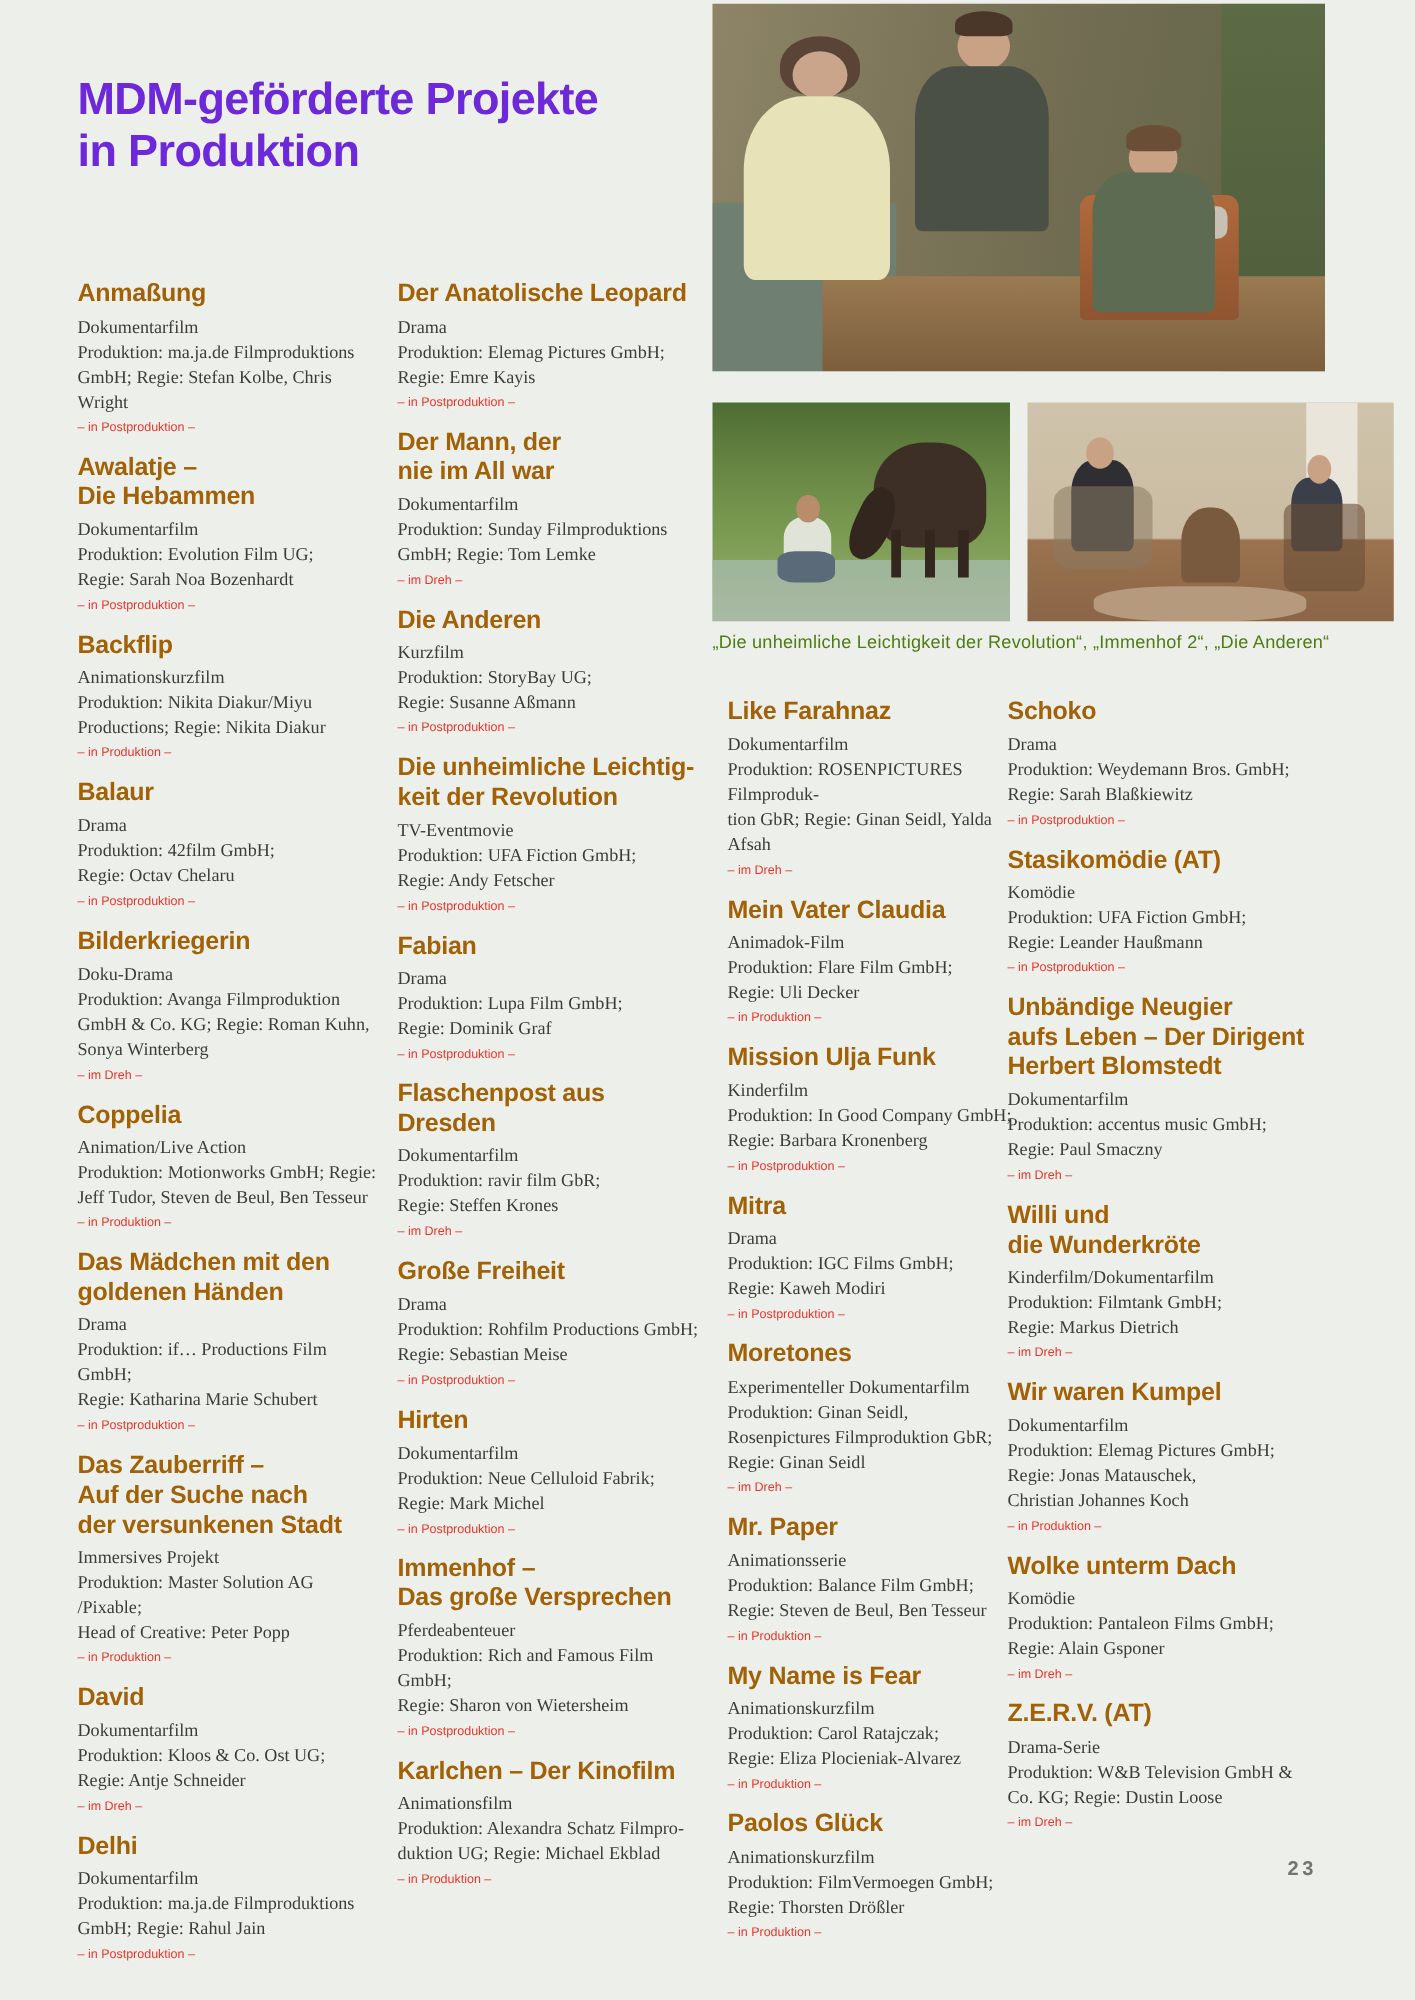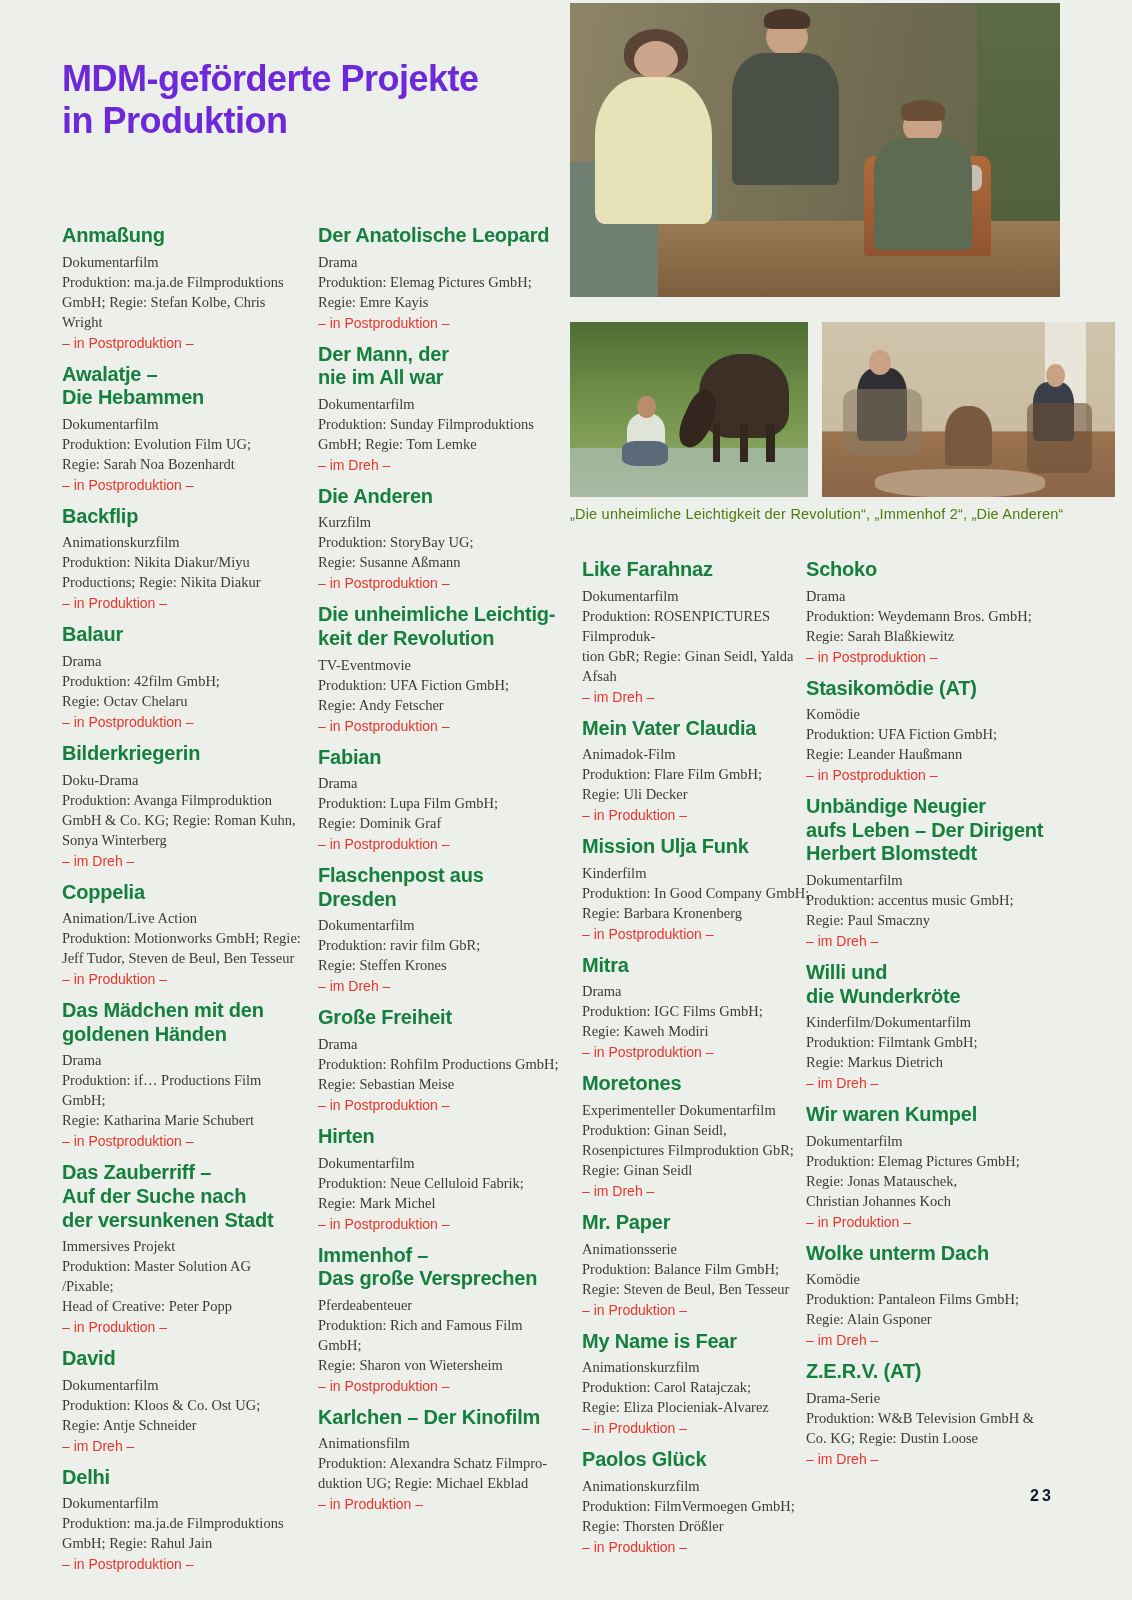--- a/index.html
+++ b/index.html
@@ -38,36 +38,36 @@
   
   .col{position:absolute;width:244px;}
   .col1{left:62px;top:224px;}
   .col2{left:318px;top:224px;}
   .col3{left:582px;top:558px;}
   .col4{left:806px;top:558px;}
 
   .project{margin:0 0 10px 0;}
   .ptitle{
     margin:0 0 4px 0;
-    color:#15803d;font-size:20px;font-weight:700;
+    color:#a16207;font-size:20px;font-weight:700;
     line-height:1.18;letter-spacing:-0.2px;
     white-space:pre-line;
   }
   .pline{
     font-family:"Liberation Serif",serif;
     color:#3c3b37;font-size:14.5px;line-height:20px;
   }
   .pstatus{
     margin-top:1px;
-    color:#e8362b;font-size:14px;line-height:20px;
+    color:#e8362b;font-size:10px;line-height:20px;
   }
 
   .page-number{
     position:absolute;left:1030px;top:1487px;
-    color:#0f172a;font-size:16px;font-weight:700;letter-spacing:3px;
+    color:#737373;font-size:16px;font-weight:700;letter-spacing:3px;
   }
 </style>
 </head>
 <body>
 
 <div class="page">
 
   <h1 class="main-title"><span>MDM-geförderte Projekte</span><br><span>in Produktion</span></h1>
 
   <div class="photo photo1">

